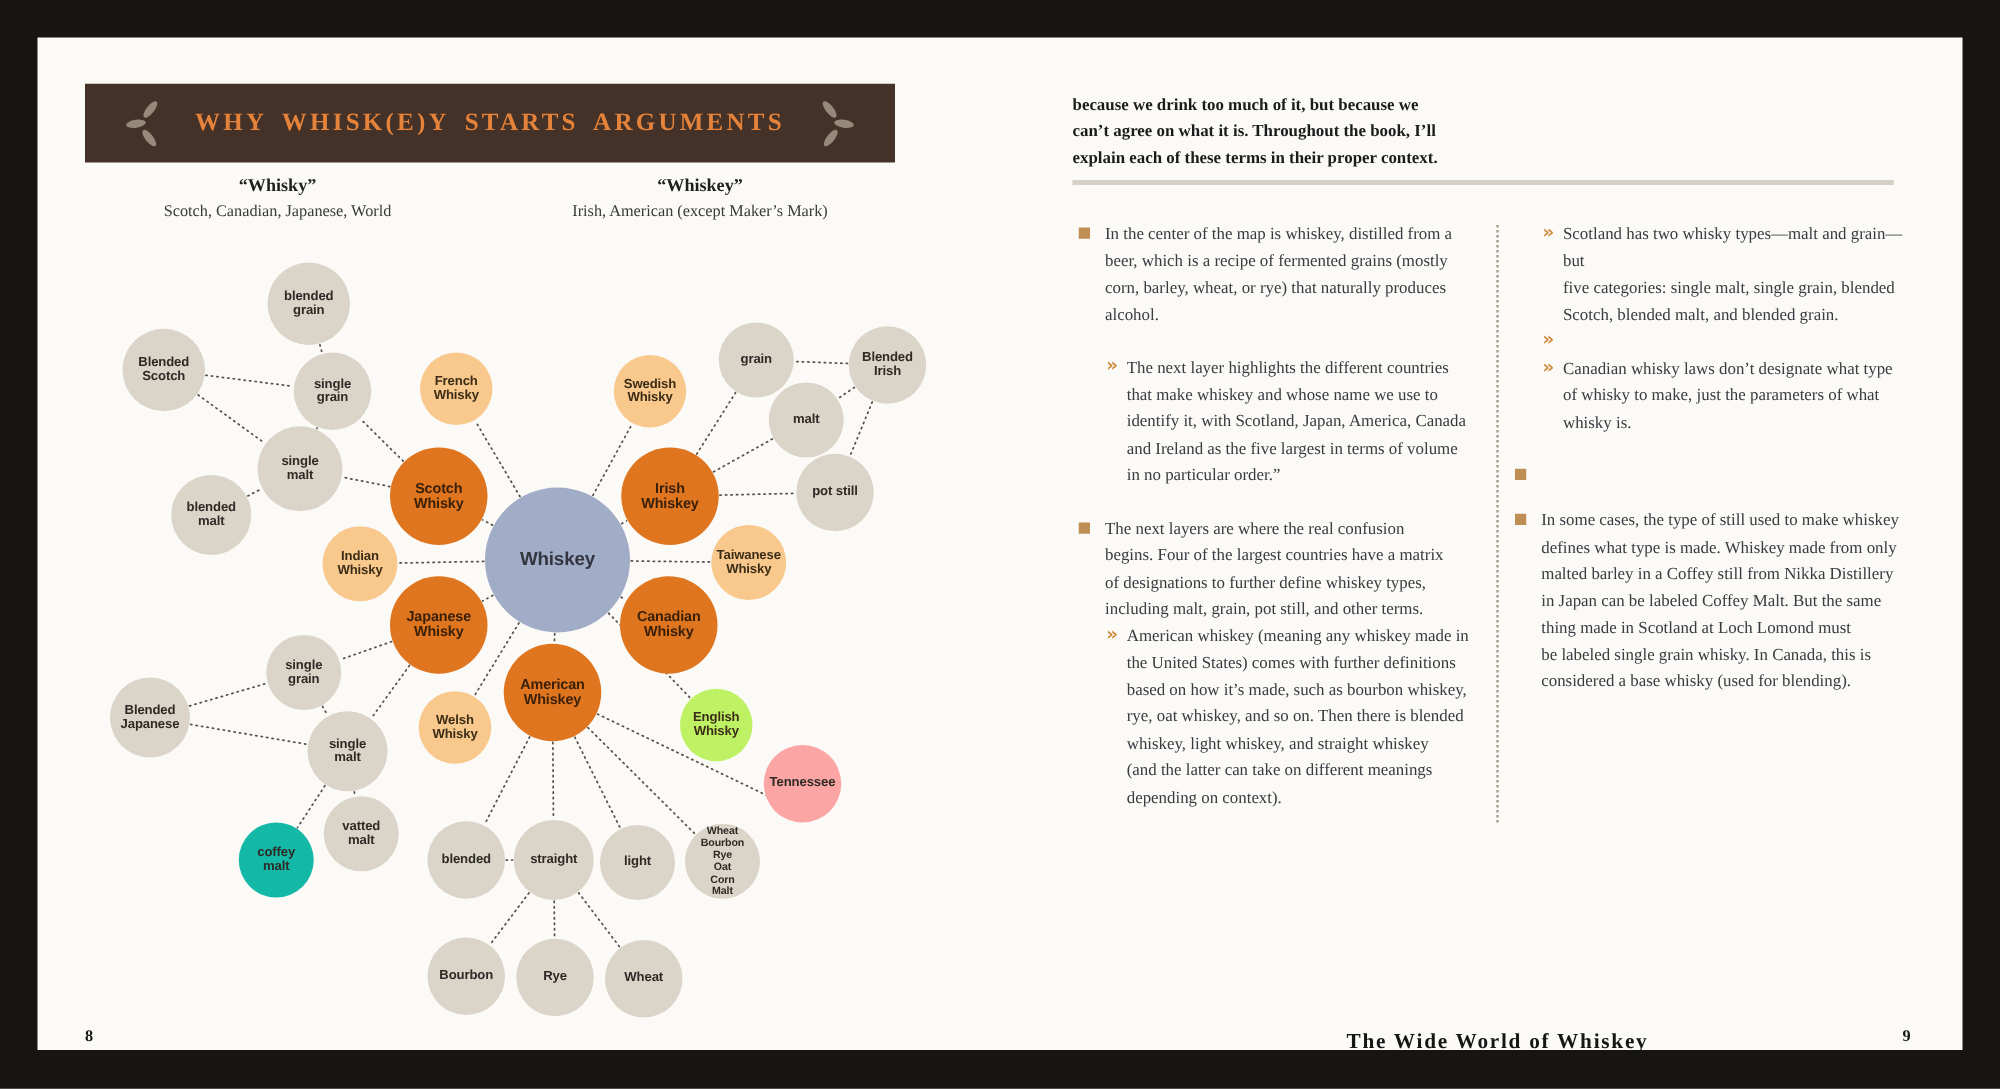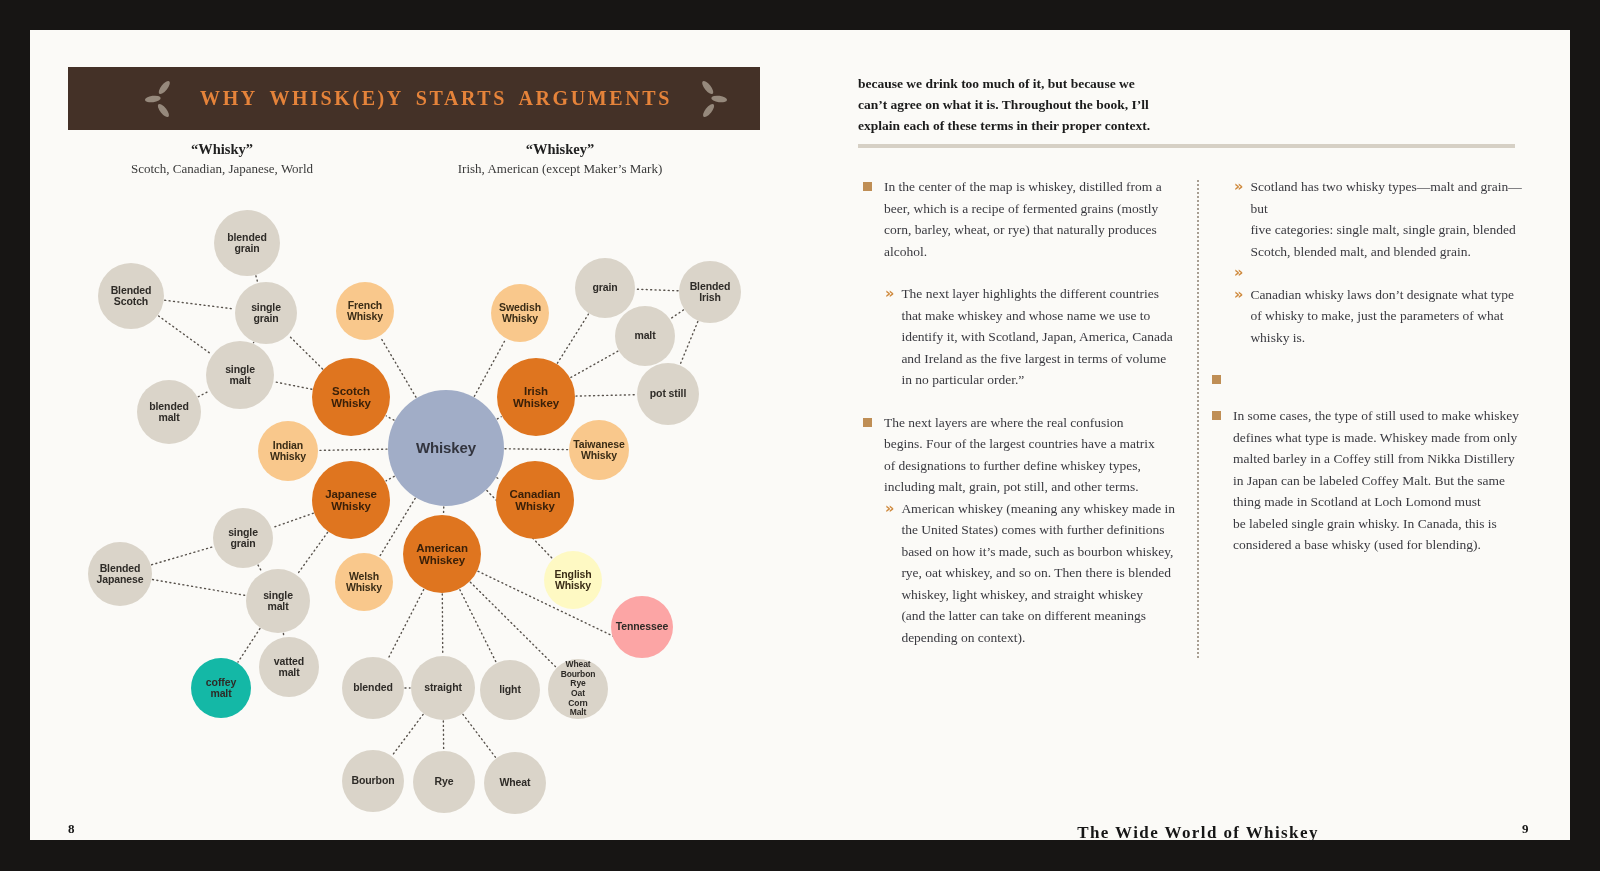--- a/index.html
+++ b/index.html
@@ -5,21 +5,21 @@
   html,body{margin:0;padding:0}
   body{
     width:1600px;height:871px;position:relative;overflow:hidden;
     background:#171514;font-family:"Liberation Sans",sans-serif;
   }
   .page-bg{position:absolute;left:30px;top:30px;width:1540px;height:810px;background:#fbfaf7}
 
   
   .banner{
     position:absolute;left:68px;top:67px;width:648px;height:63px;background:#443127;
-    display:flex;align-items:center;justify-content:center;gap:26px;padding-left:44px;
+    display:flex;align-items:center;justify-content:center;gap:26px;
   }
   .banner-title{
     margin:0;color:#e5833a;font-family:"Liberation Serif",serif;font-weight:bold;
     font-size:20px;letter-spacing:2.6px;word-spacing:5px;white-space:nowrap;
   }
   .fleuron{flex:none;display:block}
   .fleuron.flip{transform:scaleX(-1)}
 
   .term{position:absolute;text-align:center;font-family:"Liberation Serif",serif}
   .term-whisky{left:72px;top:141px;width:300px}
@@ -165,21 +165,21 @@
     <div class="node minor" style="left: 365px; top: 311px; width: 58px; height: 58px; background: rgb(249, 200, 140);">French
 Whisky</div>
     <div class="node minor" style="left: 520px; top: 313px; width: 58px; height: 58px; background: rgb(249, 200, 140);">Swedish
 Whisky</div>
     <div class="node minor" style="left: 288px; top: 451px; width: 60px; height: 60px; background: rgb(249, 200, 140);">Indian
 Whisky</div>
     <div class="node minor" style="left: 599px; top: 450px; width: 60px; height: 60px; background: rgb(249, 200, 140);">Taiwanese
 Whisky</div>
     <div class="node minor" style="left: 364px; top: 582px; width: 58px; height: 58px; background: rgb(249, 200, 140);">Welsh
 Whisky</div>
-    <div class="node minor" style="left: 573px; top: 580px; width: 58px; height: 58px; background: #fef9c3;">English
+    <div class="node minor" style="left: 573px; top: 580px; width: 58px; height: 58px; background: #bef264;">English
 Whisky</div>
     <div class="node type" style="left: 247px; top: 243px; width: 66px; height: 66px; background: rgb(218, 212, 201);">blended
 grain</div>
     <div class="node type" style="left: 131px; top: 296px; width: 66px; height: 66px; background: rgb(218, 212, 201);">Blended
 Scotch</div>
     <div class="node type" style="left: 266px; top: 313px; width: 62px; height: 62px; background: rgb(218, 212, 201);">single
 grain</div>
     <div class="node type" style="left: 240px; top: 375px; width: 68px; height: 68px; background: rgb(218, 212, 201);">single
 malt</div>
     <div class="node type" style="left: 169px; top: 412px; width: 64px; height: 64px; background: rgb(218, 212, 201);">blended

